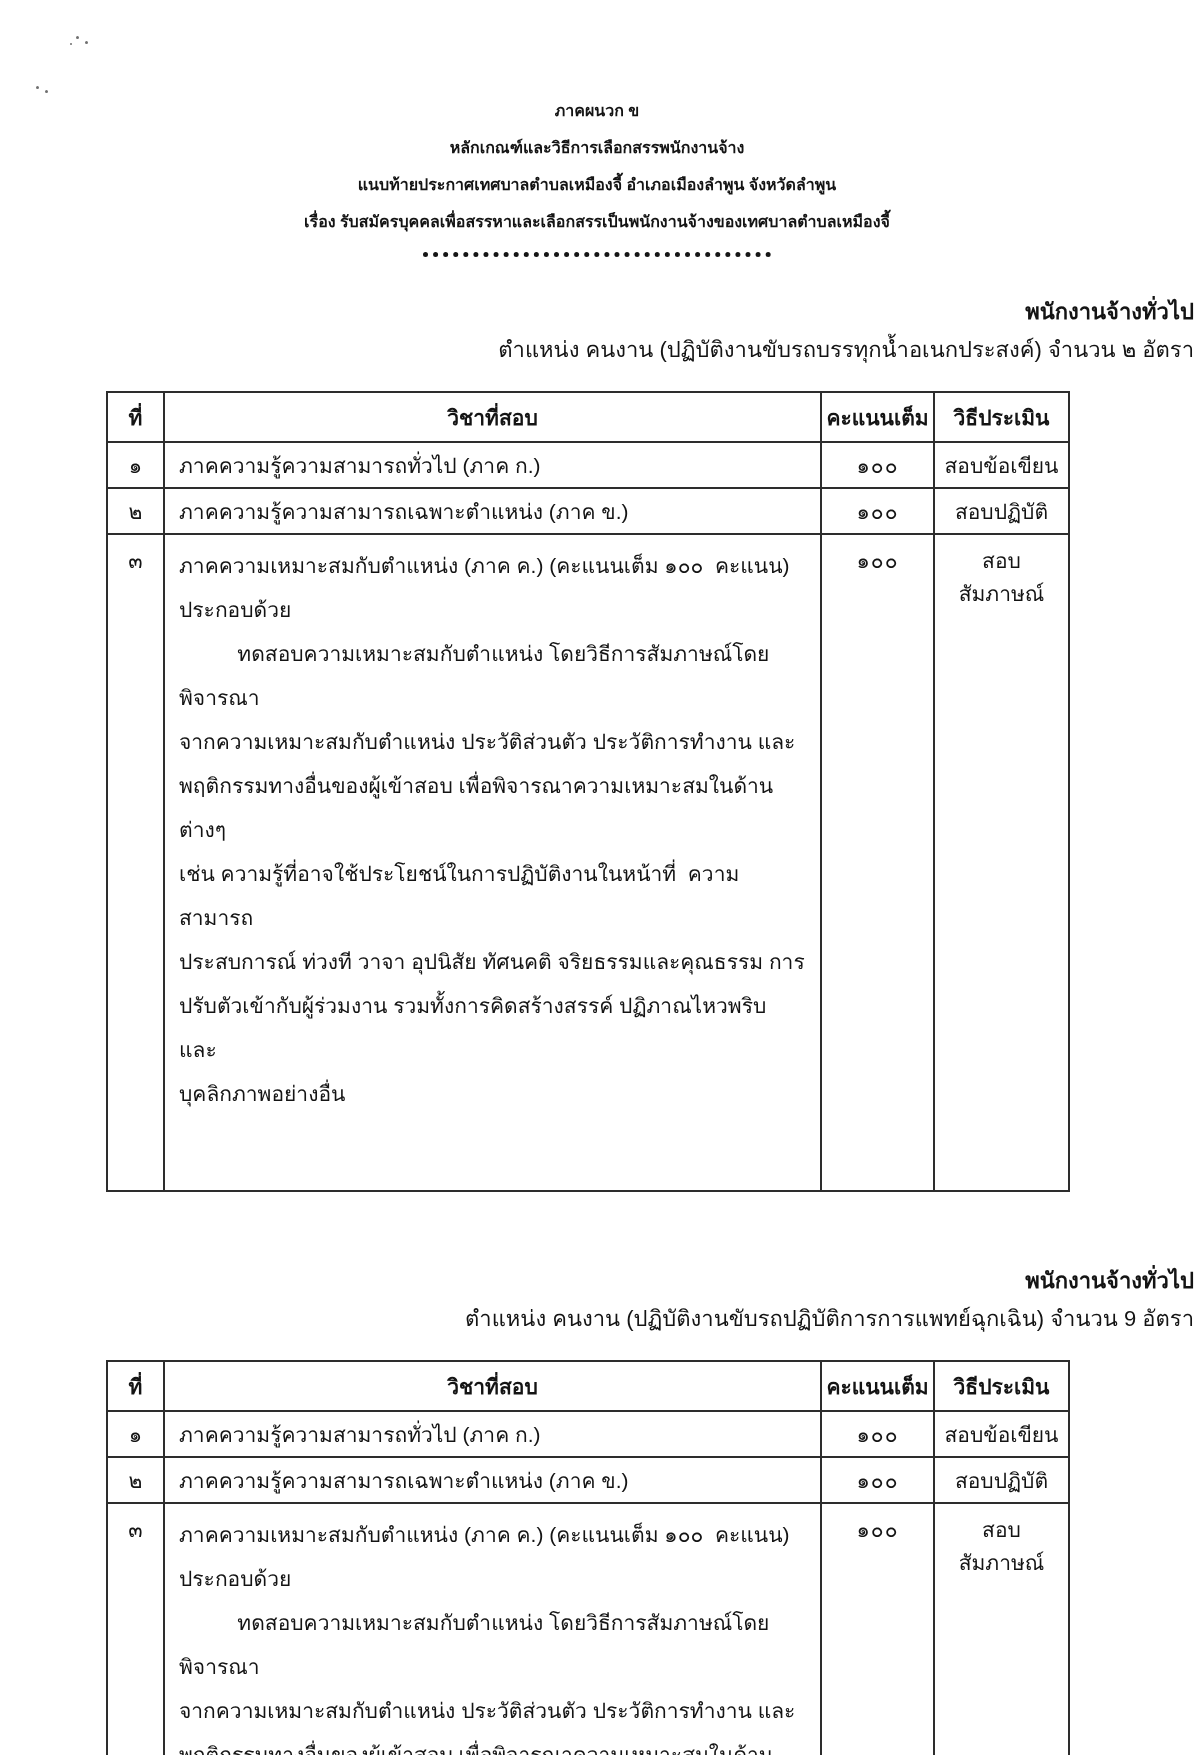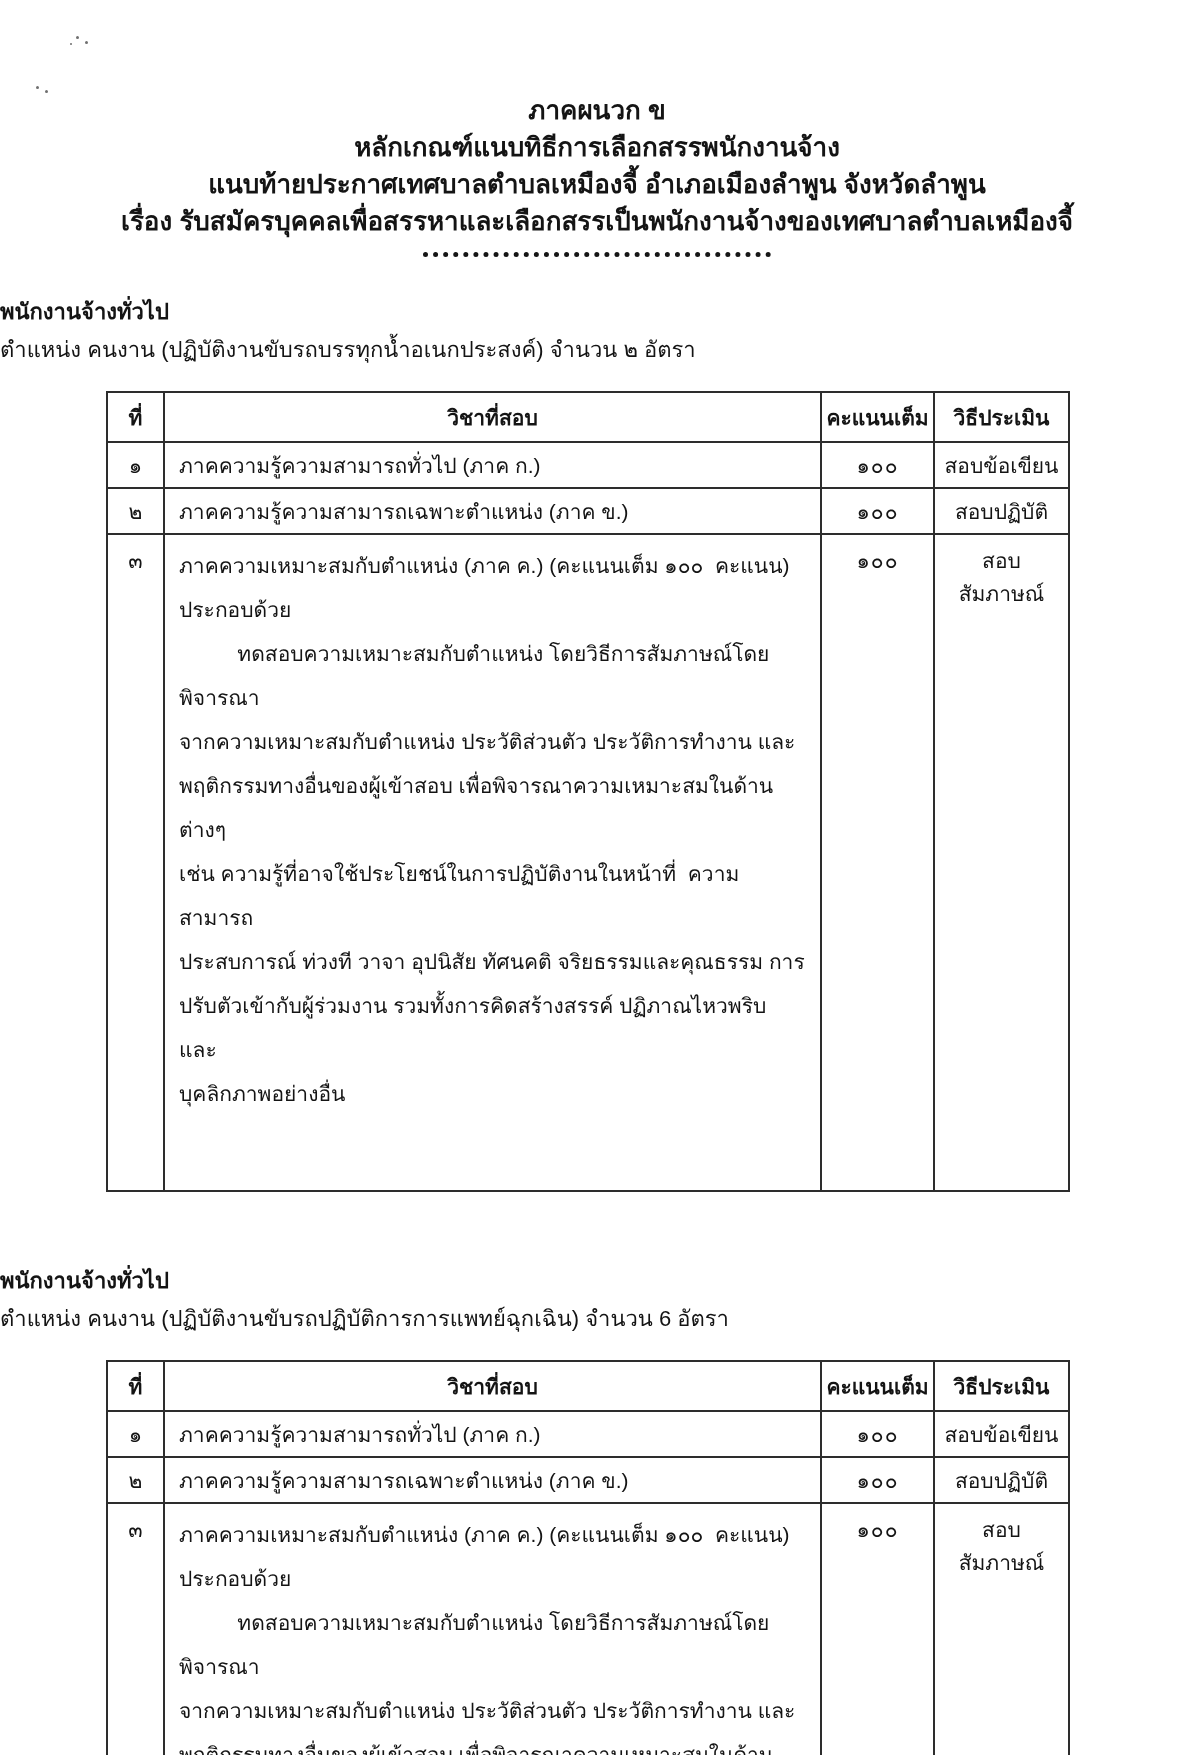--- a/index.html
+++ b/index.html
@@ -6,27 +6,27 @@
   body {
     width:1194px; height:1755px;
     background:#ffffff;
     color:#141414;
     font-family:"Liberation Sans","DejaVu Sans",sans-serif;
     position:relative;
     overflow:hidden;
   }
   .speck { position:absolute; background:#6f6f6f; border-radius:50%; }
   .doc-header { text-align:center; padding-top:92px; }
-  .doc-header .hline { font-size:26px; font-weight:700; line-height:37px; }
+  .doc-header .hline { font-size:16px; font-weight:700; line-height:37px; }
   .divider {
     width:348px; height:0;
     margin:12px auto 0 auto;
     border-bottom:5px dotted #161616;
   }
-  .section-block { text-align:left; }
+  .section-block { text-align:right;padding-left:37px; }
   .sec1 { margin-top:36px; }
   .sec2 { margin-top:70px; }
   .group-title { font-size:22px; font-weight:700; line-height:38px; }
   .position-title { font-size:22px; font-weight:400; line-height:38px; }
   table.score-table {
     border-collapse:collapse;
     table-layout:fixed;
     margin:22px 0 0 106px;
     width:962px;
   }
@@ -62,21 +62,21 @@
 <body>
 
 <div class="speck" style="left:76px;top:36px;width:3px;height:3px;"></div>
 <div class="speck" style="left:85px;top:41px;width:3px;height:3px;"></div>
 <div class="speck" style="left:70px;top:43px;width:2px;height:2px;"></div>
 <div class="speck" style="left:36px;top:86px;width:3px;height:3px;"></div>
 <div class="speck" style="left:45px;top:90px;width:3px;height:3px;"></div>
 
 <div class="doc-header">
   <div class="hline">ภาคผนวก ข</div>
-  <div class="hline">หลักเกณฑ์แนบทิธีการเลือกสรรพนักงานจ้าง</div>
+  <div class="hline">หลักเกณฑ์และวิธีการเลือกสรรพนักงานจ้าง</div>
   <div class="hline">แนบท้ายประกาศเทศบาลตำบลเหมืองจี้ อำเภอเมืองลำพูน จังหวัดลำพูน</div>
   <div class="hline">เรื่อง รับสมัครบุคคลเพื่อสรรหาและเลือกสรรเป็นพนักงานจ้างของเทศบาลตำบลเหมืองจี้</div>
 </div>
 
 <div class="divider"></div>
 
 <div class="section-block sec1">
   <div class="group-title">พนักงานจ้างทั่วไป</div>
   <div class="position-title">ตำแหน่ง คนงาน (ปฏิบัติงานขับรถบรรทุกน้ำอเนกประสงค์) จำนวน ๒ อัตรา</div>
 </div>
@@ -121,21 +121,21 @@
 บุคลิกภาพอย่างอื่น</div>
         </td>
     <td class="score">๑๐๐</td>
     <td class="method">สอบสัมภาษณ์</td>
   </tr>
 </tbody>
   </table>
 
 <div class="section-block sec2">
   <div class="group-title">พนักงานจ้างทั่วไป</div>
-  <div class="position-title">ตำแหน่ง คนงาน (ปฏิบัติงานขับรถปฏิบัติการการแพทย์ฉุกเฉิน) จำนวน 6 อัตรา</div>
+  <div class="position-title">ตำแหน่ง คนงาน (ปฏิบัติงานขับรถปฏิบัติการการแพทย์ฉุกเฉิน) จำนวน 9 อัตรา</div>
 </div>
 
 <table class="score-table">
   <colgroup>
       <col class="c-no">
       <col class="c-subject">
       <col class="c-score">
       <col class="c-method">
     </colgroup>
   <tbody>

